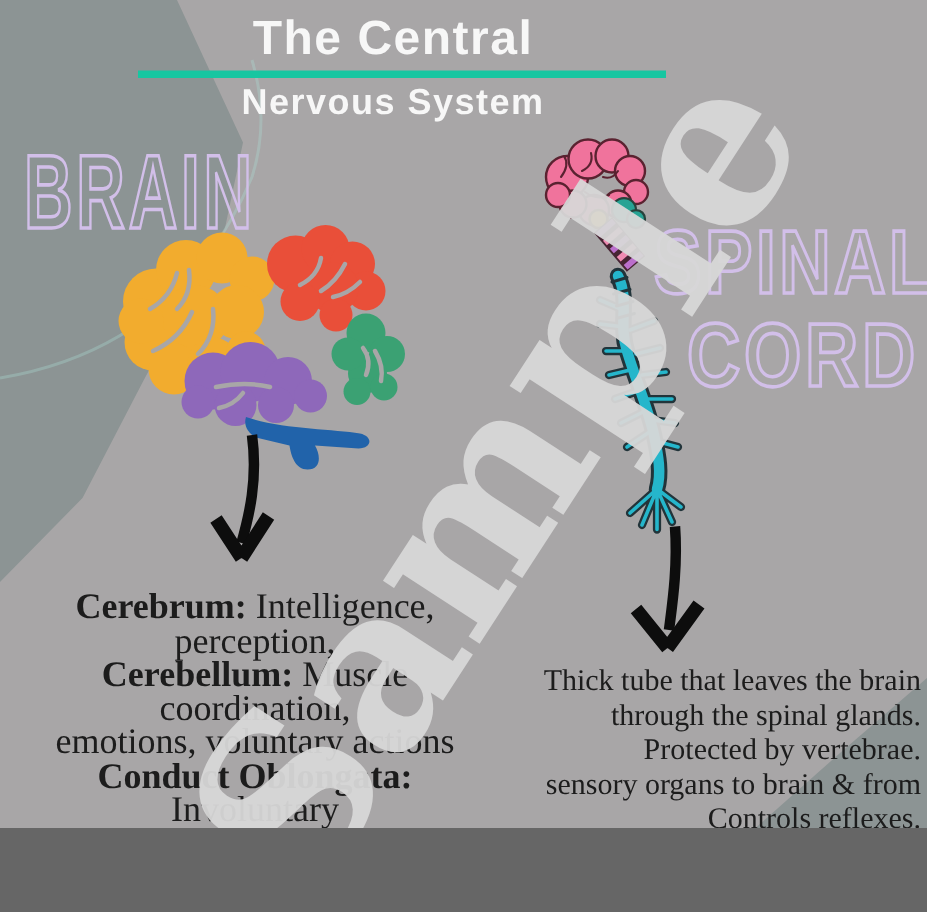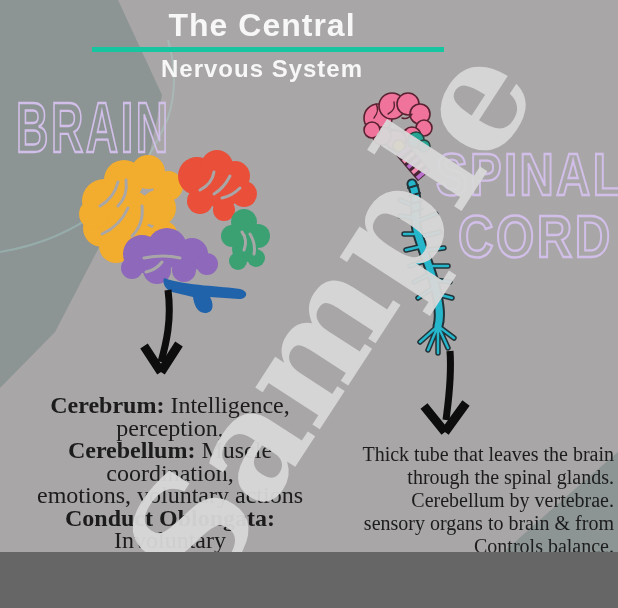--- a/index.html
+++ b/index.html
@@ -230,21 +230,21 @@
     <div>emotions, voluntary actions</div>
     <div><b>Conduct Oblongata:</b> <span>Involuntary</span></div>
     <div>actions e.g. heartbeat</div>
     <div><b>Thalamus:</b> <span>Body temperature,</span></div>
     <div>hunger, thirst etc.</div>
   </div>
 
   <div class="desc">
     <div>Thick tube that leaves the brain</div>
     <div>through the spinal glands.</div>
-    <div>Cerebellum by vertebrae.</div>
+    <div>Protected by vertebrae.</div>
     <div>sensory organs to brain &amp; from</div>
-    <div>Controls balance.</div>
+    <div>Controls reflexes.</div>
   </div>
 
   <div class="wm-sample">Sample</div>
   <div class="wm-site">©studychamp.co.za</div>
 
 </div>
 
 </body></html>

